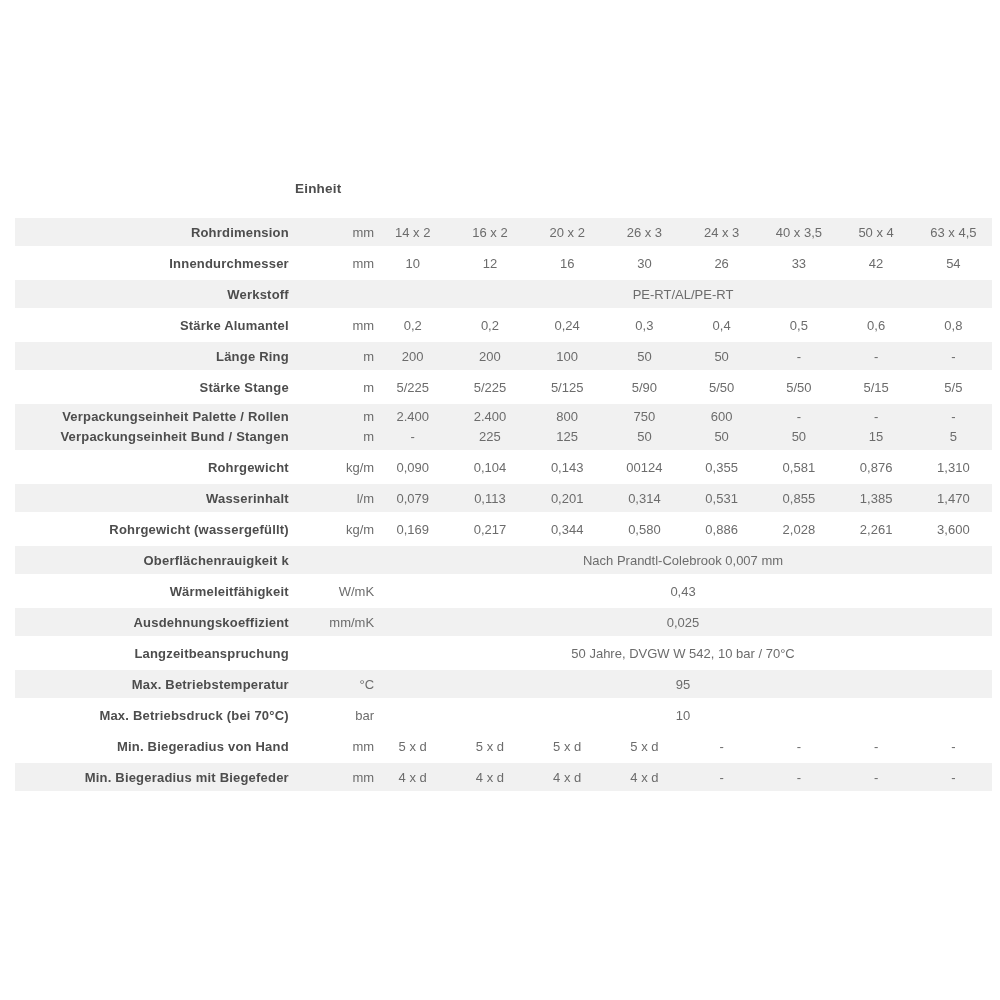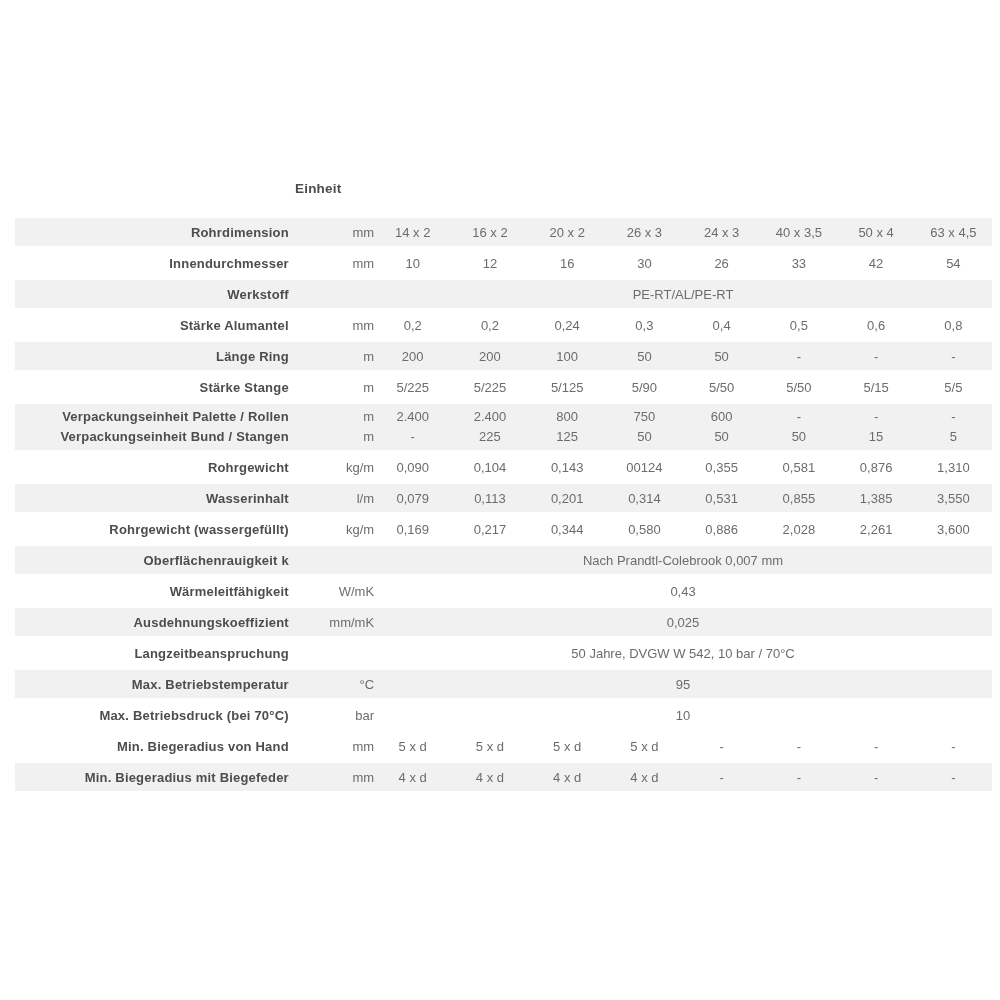--- a/index.html
+++ b/index.html
@@ -213,21 +213,21 @@
         <tr class="striped">
           <td class="label">Wasserinhalt</td>
           <td class="unit">l/m</td>
           <td>0,079</td>
           <td>0,113</td>
           <td>0,201</td>
           <td>0,314</td>
           <td>0,531</td>
           <td>0,855</td>
           <td>1,385</td>
-          <td>3,550</td>
+          <td>1,470</td>
         </tr>
         <tr>
           <td class="label">Rohrgewicht (wassergefüllt)</td>
           <td class="unit">kg/m</td>
           <td>0,169</td>
           <td>0,217</td>
           <td>0,344</td>
           <td>0,580</td>
           <td>0,886</td>
           <td>2,028</td>

